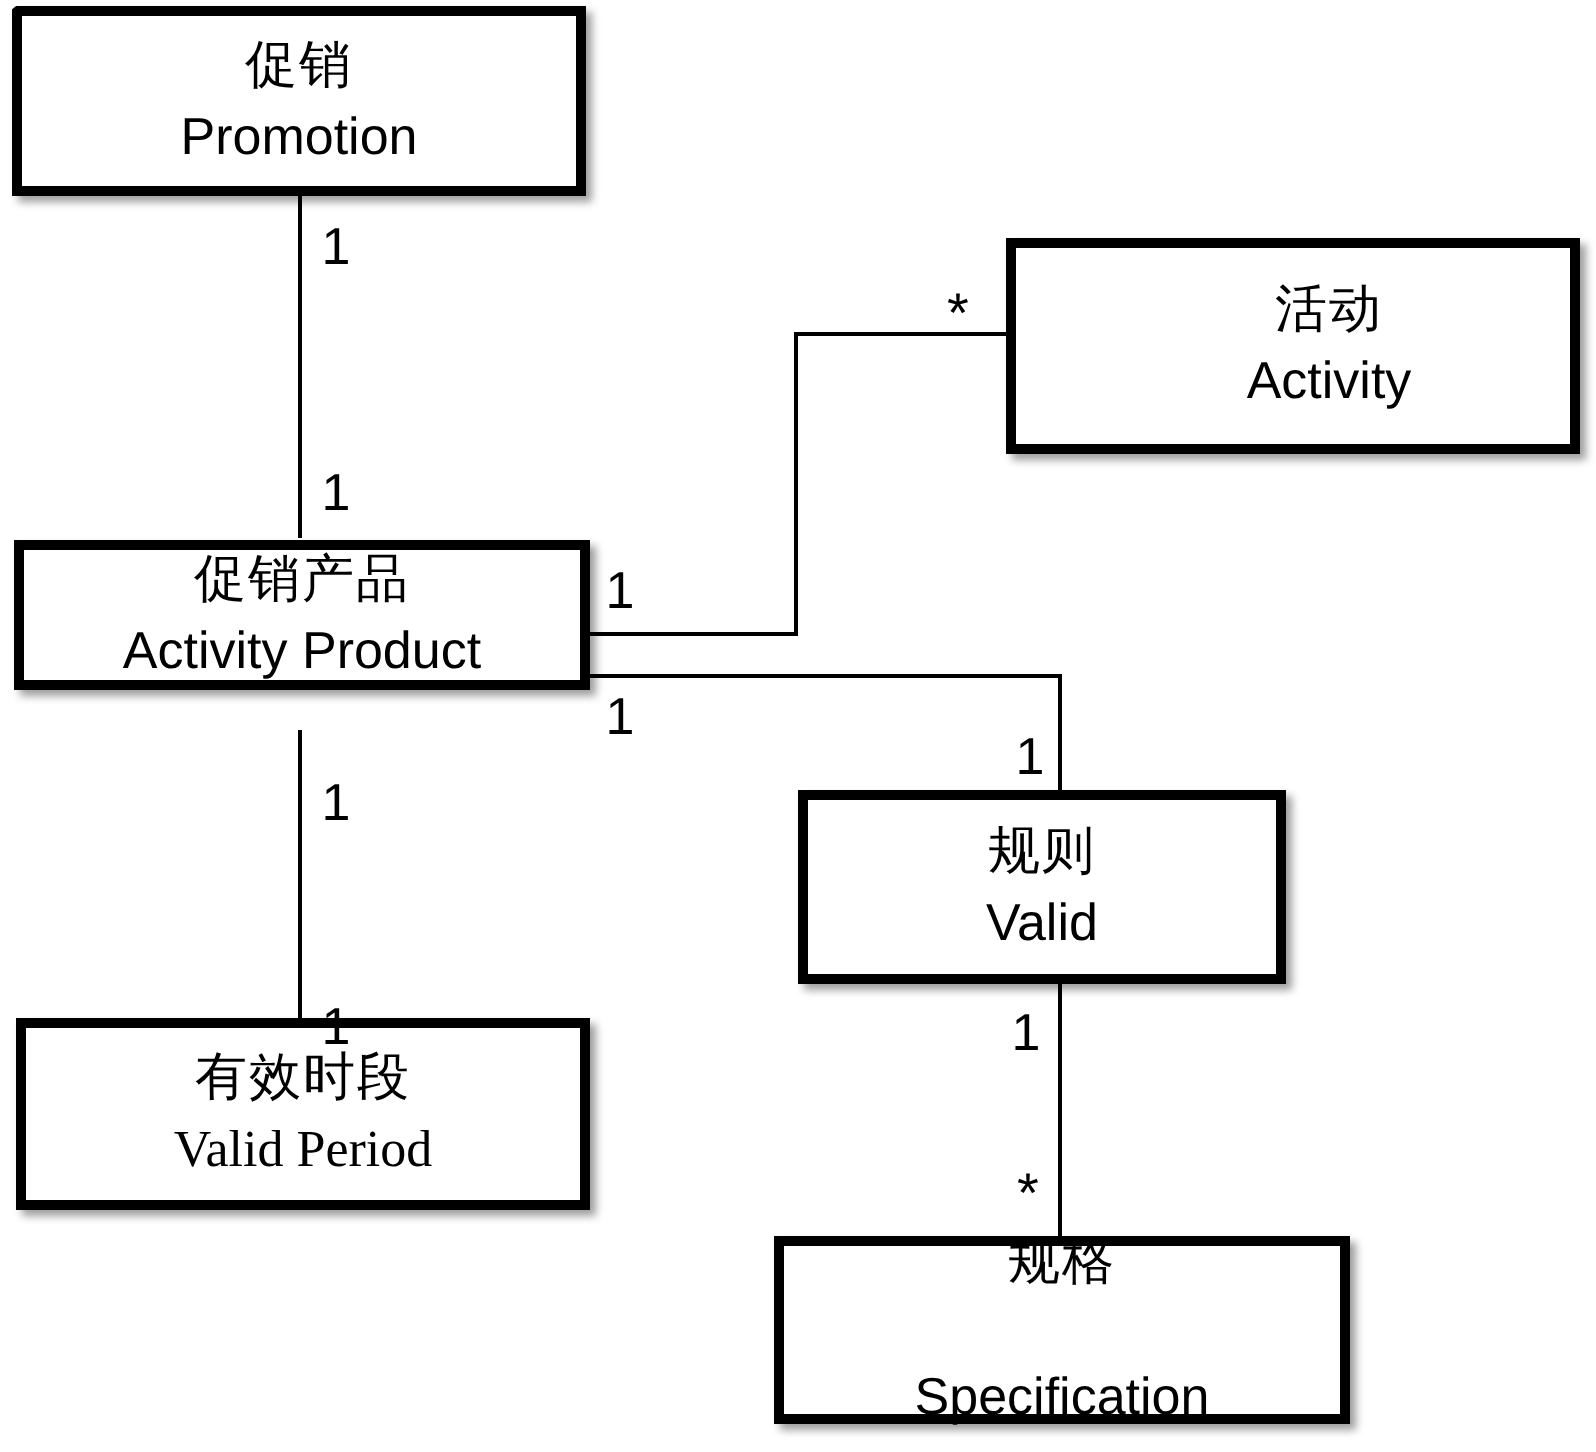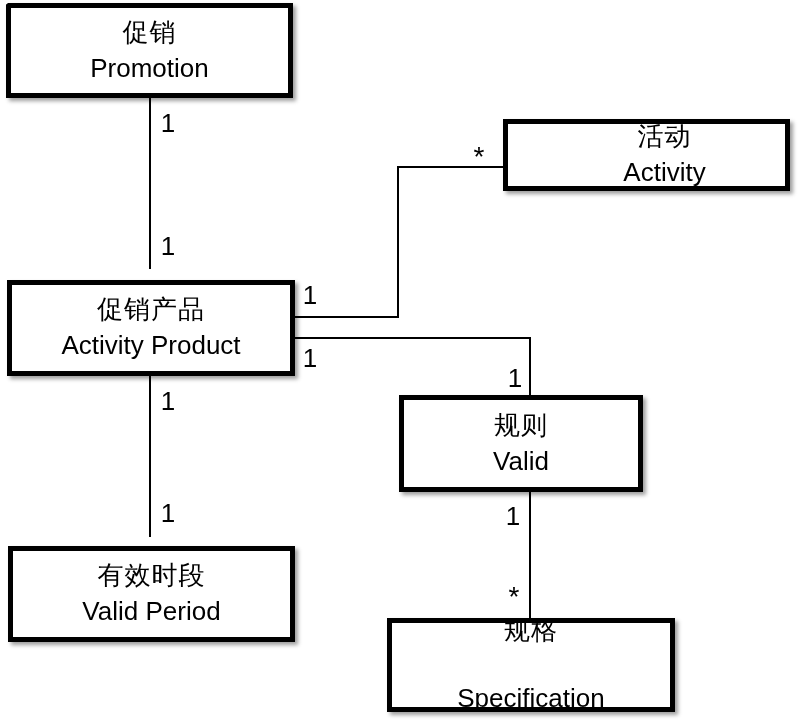--- a/index.html
+++ b/index.html
@@ -48,24 +48,24 @@
     position: absolute;
     transform: translate(-50%, -50%);
     font-size: 26px;
     line-height: 1;
     white-space: nowrap;
   }
   .mult.star { font-size: 28px; }
 
   
   #node-promotion          { left: 6px;   top: 3px;   width: 287px; height: 95px; }
-  #node-activity           { left: 503px; top: 119px; width: 287px; height: 72px; padding-left: 36px; }
-  #node-promotion-product  { left: 7px;   top: 280px; width: 288px; height: 96px; }
+  #node-activity           { left: 503px; top: 119px; width: 287px; height: 108px; padding-left: 36px; }
+  #node-promotion-product  { left: 7px;   top: 270px; width: 288px; height: 75px; }
   #node-rule               { left: 380px; top: 395px; width: 244px; height: 97px; margin-left: 19px; }
-  #node-valid-period       { left: 8px;   top: 546px; width: 287px; height: 96px; }
+  #node-valid-period       { left: 8px;   top: 509px; width: 287px; height: 96px; font-family: Liberation Serif, serif; }
   #node-specification      { left: 387px; top: 618px; width: 288px; height: 94px; gap: 32px; }
 </style>
 </head>
 <body>
 
 <div id="canvas">
 
   <svg id="wires" viewBox="0 0 798 726" xmlns="http://www.w3.org/2000/svg">
     <path d="M 150 98 L 150 269"></path>
     <path d="M 295 317 L 398 317 L 398 167 L 503 167"></path>

